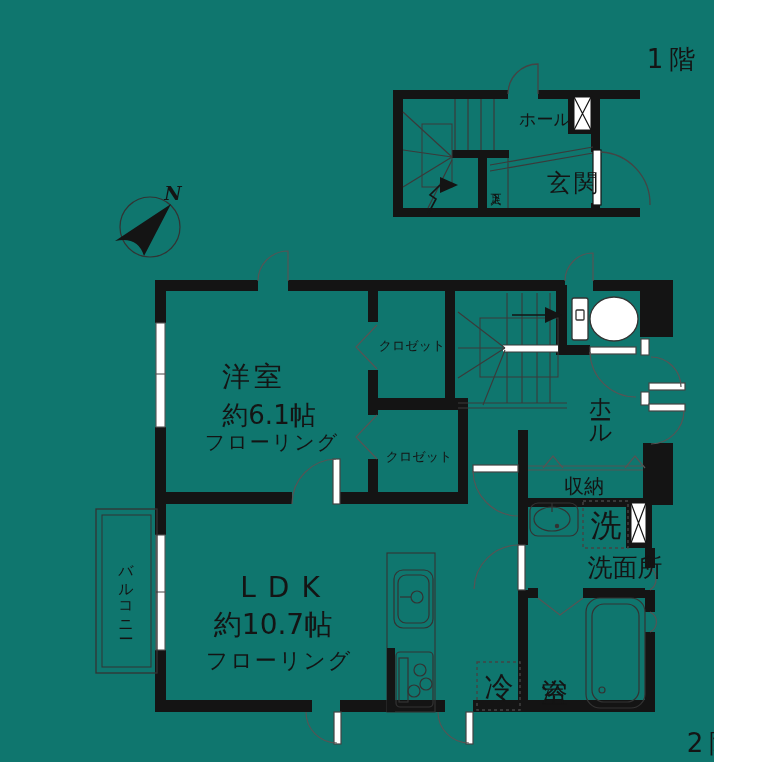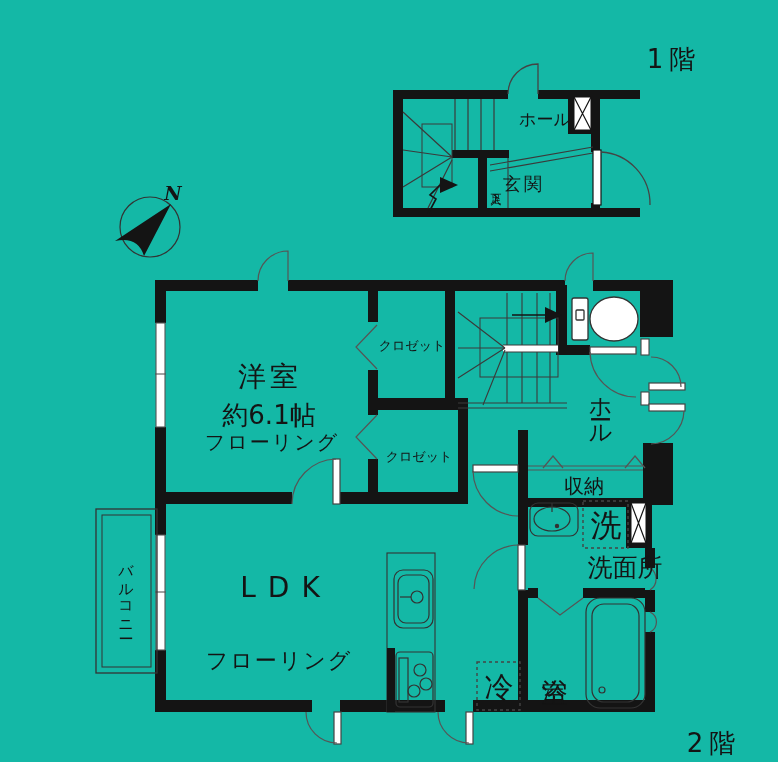--- a/index.html
+++ b/index.html
@@ -1,17 +1,17 @@
 <!DOCTYPE html>
 <html><head>
 <meta charset="utf-8">
 <style>
   html,body{margin:0;padding:0;background:#ffffff;}
   .canvas{
-    position:relative;width:778px;height:762px;background:#14b8a6;overflow:hidden;
+    position:relative;width:714px;height:762px;background:#0f766e;overflow:hidden;
     font-family:"DejaVu Sans",sans-serif;color:#141414;
   }
   .canvas svg{position:absolute;left:0;top:0;}
   .lbl{
     position:absolute;transform:translate(-50%,-50%);
     white-space:nowrap;color:#141414;line-height:1.05;text-align:center;
     font-family:"DejaVu Sans",sans-serif;
   }
   .vlbl{
     position:absolute;writing-mode:vertical-rl;white-space:nowrap;color:#141414;
@@ -218,44 +218,45 @@
   <g stroke="#333" stroke-width="1.3" fill="none">
     <rect x="96" y="509" width="61" height="164"></rect>
     <rect x="102" y="515" width="49" height="152" stroke-width="1"></rect>
   </g>
 </svg>
 
   <div class="lbl" style="left:674px;top:60px;font-size:26px;letter-spacing:6px;">1階</div>
 
   <div class="lbl" style="left:545px;top:120px;font-size:17px;">ホール</div>
 
-  <div class="lbl" style="left:524px;top:184px;font-size:18px;letter-spacing:3px;">玄関</div>
+  <div class="lbl" style="left:574px;top:184px;font-size:24px;letter-spacing:3px;">玄関</div>
 
   <div class="vlbl" style="left:490px;top:156px;height:58px;font-size:11px;">下足入</div>
 
   <div class="lbl w-bold" style="left:173px;top:194px;font-size:19px;font-style:italic;font-family:'DejaVu Serif',serif;">N</div>
 
-  <div class="lbl" style="left:270px;top:377px;font-size:28px;letter-spacing:4px;">洋室</div>
+  <div class="lbl" style="left:254px;top:377px;font-size:28px;letter-spacing:4px;">洋室</div>
   <div class="lbl" style="left:269px;top:416px;font-size:26px;">約6.1帖</div>
   <div class="lbl" style="left:272px;top:442px;font-size:20px;letter-spacing:2px;">フローリング</div>
 
   <div class="lbl" style="left:412px;top:346px;font-size:13px;">クロゼット</div>
   <div class="lbl" style="left:419px;top:457px;font-size:13px;">クロゼット</div>
 
   <div class="vlbl" style="left:589px;top:358px;height:100px;font-size:23px;">ホール</div>
 
   <div class="lbl" style="left:584px;top:486px;font-size:20px;">収納</div>
 
   <div class="lbl" style="left:606px;top:525px;font-size:31px;">洗</div>
 
   <div class="lbl" style="left:585px;top:568px;font-size:25px;margin-left:40px;">洗面所</div>
 
   <div class="vlbl" style="left:542px;top:620px;height:75px;font-size:26px;">浴室</div>
 
   <div class="lbl" style="left:286px;top:588px;font-size:28px;letter-spacing:12px;">LDK</div>
+  <div class="lbl" style="left:273px;top:625px;font-size:28px;">約10.7帖</div>
   <div class="lbl" style="left:279px;top:661px;font-size:22px;letter-spacing:2px;">フローリング</div>
 
   <div class="lbl" style="left:499px;top:687px;font-size:29px;">冷</div>
 
   <div class="vlbl" style="left:118px;top:518px;height:150px;font-size:15px;letter-spacing:2px;">バルコニー</div>
 
   <div class="lbl" style="left:714px;top:699px;font-size:26px;letter-spacing:6px;margin-top:45px;">2階</div>
 </div>
 
 </body></html>

